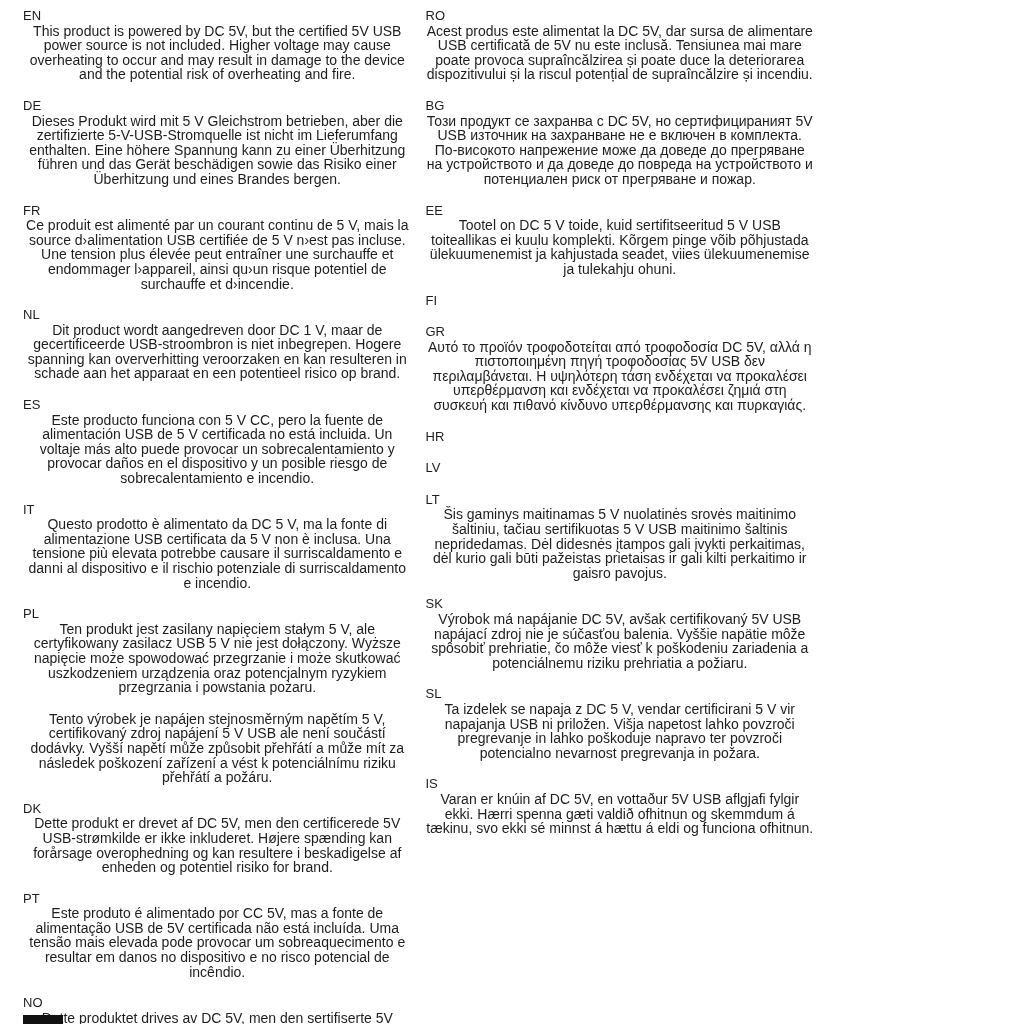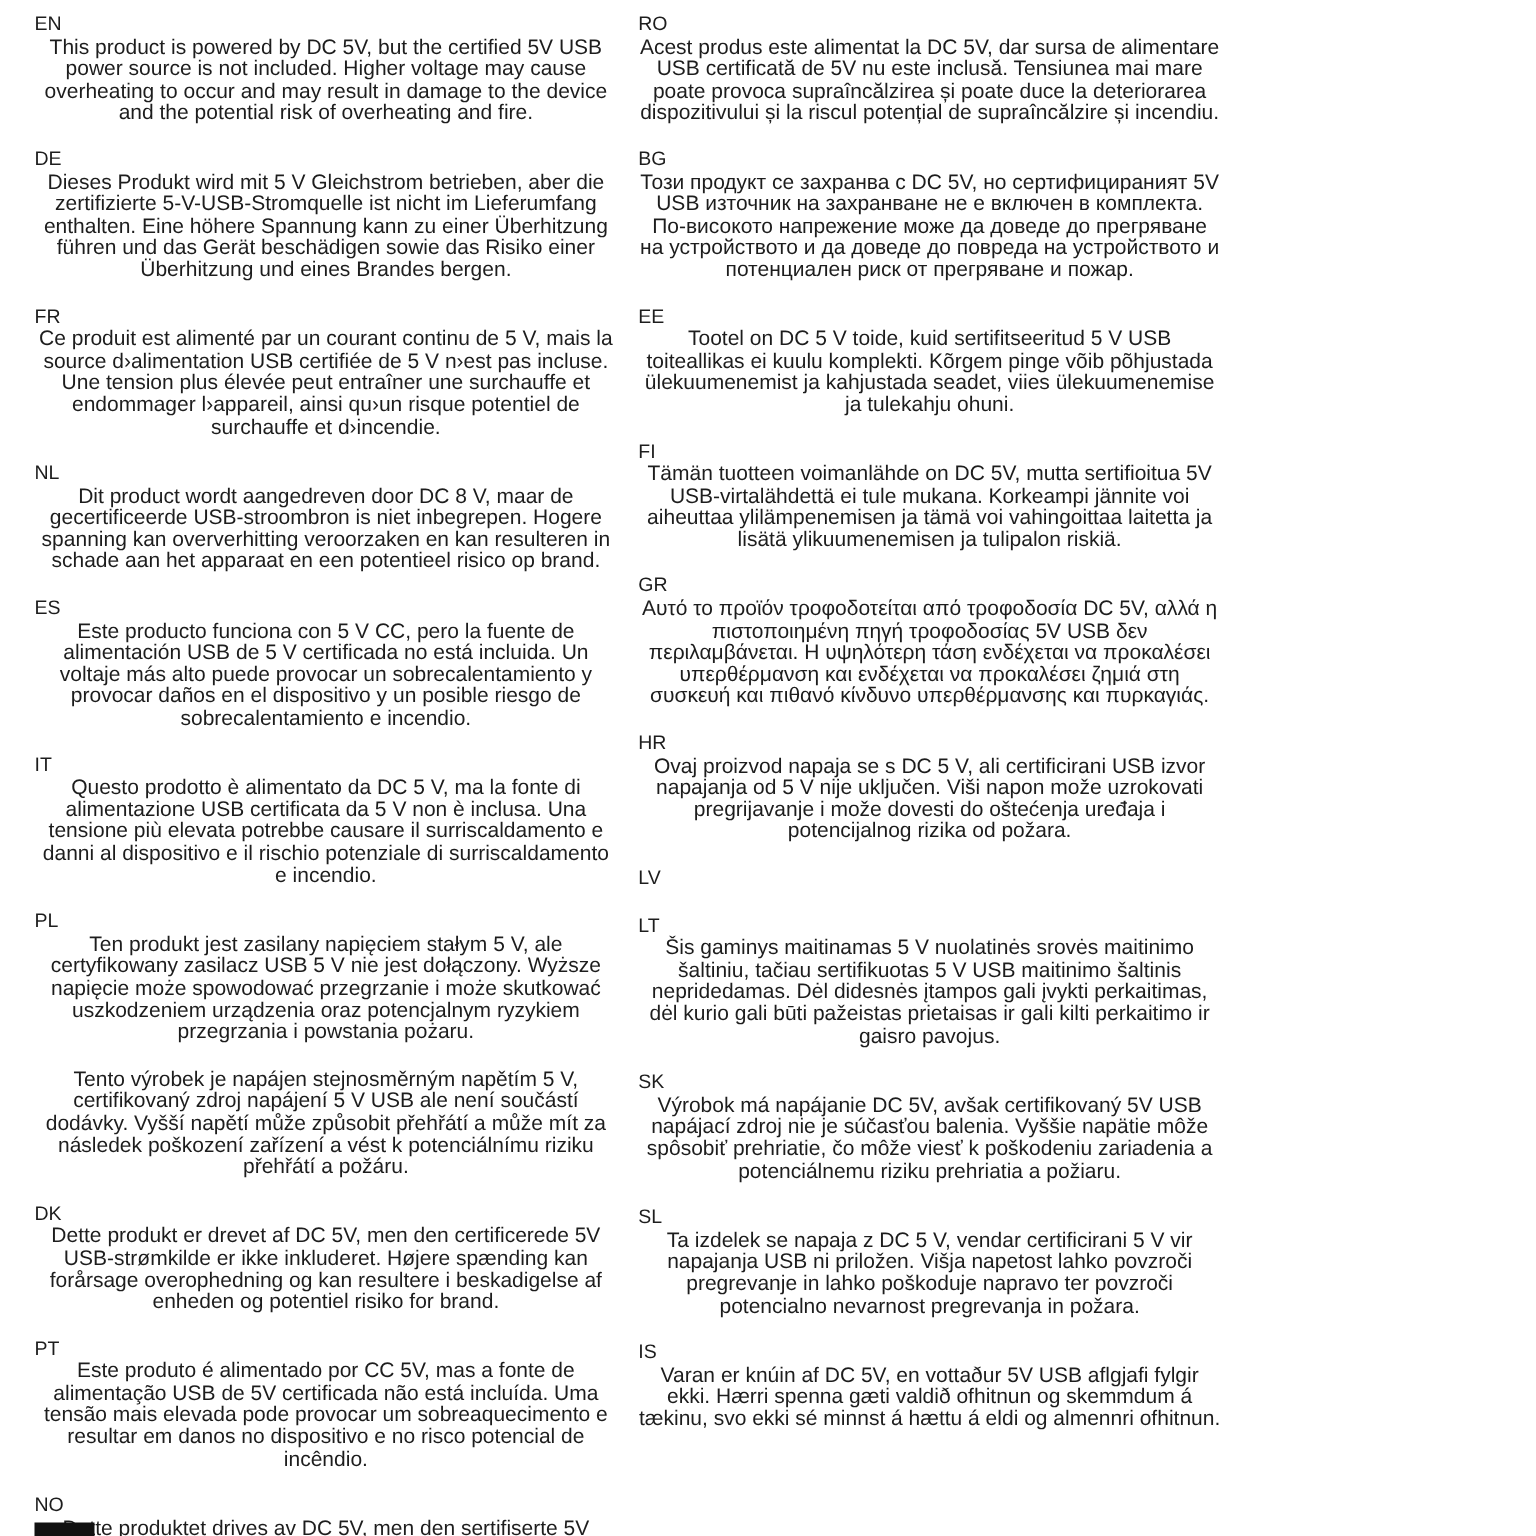--- a/index.html
+++ b/index.html
@@ -61,21 +61,21 @@
       <div class="section">
         <div class="lang-code">DE</div>
         <div class="lang-text">Dieses Produkt wird mit 5 V Gleichstrom betrieben, aber die zertifizierte 5-V-USB-Stromquelle ist nicht im Lieferumfang enthalten. Eine höhere Spannung kann zu einer Überhitzung führen und das Gerät beschädigen sowie das Risiko einer Überhitzung und eines Brandes bergen.</div>
       </div>
       <div class="section">
         <div class="lang-code">FR</div>
         <div class="lang-text">Ce produit est alimenté par un courant continu de 5 V, mais la source d›alimentation USB certifiée de 5 V n›est pas incluse. Une tension plus élevée peut entraîner une surchauffe et endommager l›appareil, ainsi qu›un risque potentiel de surchauffe et d›incendie.</div>
       </div>
       <div class="section">
         <div class="lang-code">NL</div>
-        <div class="lang-text">Dit product wordt aangedreven door DC 8 V, maar de gecertificeerde USB-stroombron is niet inbegrepen. Hogere spanning kan oververhitting veroorzaken en kan resulteren in schade aan het apparaat en een potentieel risico op brand.</div>
+        <div class="lang-text">Dit product wordt aangedreven door DC 1 V, maar de gecertificeerde USB-stroombron is niet inbegrepen. Hogere spanning kan oververhitting veroorzaken en kan resulteren in schade aan het apparaat en een potentieel risico op brand.</div>
       </div>
       <div class="section">
         <div class="lang-code">ES</div>
         <div class="lang-text">Este producto funciona con 5 V CC, pero la fuente de alimentación USB de 5 V certificada no está incluida. Un voltaje más alto puede provocar un sobrecalentamiento y provocar daños en el dispositivo y un posible riesgo de sobrecalentamiento e incendio.</div>
       </div>
       <div class="section">
         <div class="lang-code">IT</div>
         <div class="lang-text">Questo prodotto è alimentato da DC 5 V, ma la fonte di alimentazione USB certificata da 5 V non è inclusa. Una tensione più elevata potrebbe causare il surriscaldamento e danni al dispositivo e il rischio potenziale di surriscaldamento e incendio.</div>
       </div>
       <div class="section">
@@ -106,45 +106,43 @@
       <div class="section">
         <div class="lang-code">BG</div>
         <div class="lang-text">Този продукт се захранва с DC 5V, но сертифицираният 5V USB източник на захранване не е включен в комплекта. По-високото напрежение може да доведе до прегряване на устройството и да доведе до повреда на устройството и потенциален риск от прегряване и пожар.</div>
       </div>
       <div class="section">
         <div class="lang-code">EE</div>
         <div class="lang-text">Tootel on DC 5 V toide, kuid sertifitseeritud 5 V USB toiteallikas ei kuulu komplekti. Kõrgem pinge võib põhjustada ülekuumenemist ja kahjustada seadet, viies ülekuumenemise ja tulekahju ohuni.</div>
       </div>
       <div class="section">
         <div class="lang-code">FI</div>
-        <div class="lang-text">Tämän tuotteen voimanlähde on DC 5V, mutta sertifioitua 5V USB-virtalähdettä ei tule mukana. Korkeampi jännite voi aiheuttaa ylilämpenemisen ja tämä voi vahingoittaa laitetta ja lisätä ylikuumenemisen ja tulipalon riskiä.</div>
       </div>
       <div class="section">
         <div class="lang-code">GR</div>
         <div class="lang-text">Αυτό το προϊόν τροφοδοτείται από τροφοδοσία DC 5V, αλλά η πιστοποιημένη πηγή τροφοδοσίας 5V USB δεν περιλαμβάνεται. Η υψηλότερη τάση ενδέχεται να προκαλέσει υπερθέρμανση και ενδέχεται να προκαλέσει ζημιά στη συσκευή και πιθανό κίνδυνο υπερθέρμανσης και πυρκαγιάς.</div>
       </div>
       <div class="section">
         <div class="lang-code">HR</div>
-        <div class="lang-text">Ovaj proizvod napaja se s DC 5 V, ali certificirani USB izvor napajanja od 5 V nije uključen. Viši napon može uzrokovati pregrijavanje i može dovesti do oštećenja uređaja i potencijalnog rizika od požara.</div>
       </div>
       <div class="section">
         <div class="lang-code">LV</div>
       </div>
       <div class="section">
         <div class="lang-code">LT</div>
         <div class="lang-text">Šis gaminys maitinamas 5 V nuolatinės srovės maitinimo šaltiniu, tačiau sertifikuotas 5 V USB maitinimo šaltinis nepridedamas. Dėl didesnės įtampos gali įvykti perkaitimas, dėl kurio gali būti pažeistas prietaisas ir gali kilti perkaitimo ir gaisro pavojus.</div>
       </div>
       <div class="section">
         <div class="lang-code">SK</div>
         <div class="lang-text">Výrobok má napájanie DC 5V, avšak certifikovaný 5V USB napájací zdroj nie je súčasťou balenia. Vyššie napätie môže spôsobiť prehriatie, čo môže viesť k poškodeniu zariadenia a potenciálnemu riziku prehriatia a požiaru.</div>
       </div>
       <div class="section">
         <div class="lang-code">SL</div>
         <div class="lang-text">Ta izdelek se napaja z DC 5 V, vendar certificirani 5 V vir napajanja USB ni priložen. Višja napetost lahko povzroči pregrevanje in lahko poškoduje napravo ter povzroči potencialno nevarnost pregrevanja in požara.</div>
       </div>
       <div class="section">
         <div class="lang-code">IS</div>
-        <div class="lang-text">Varan er knúin af DC 5V, en vottaður 5V USB aflgjafi fylgir ekki. Hærri spenna gæti valdið ofhitnun og skemmdum á tækinu, svo ekki sé minnst á hættu á eldi og almennri ofhitnun.</div>
+        <div class="lang-text">Varan er knúin af DC 5V, en vottaður 5V USB aflgjafi fylgir ekki. Hærri spenna gæti valdið ofhitnun og skemmdum á tækinu, svo ekki sé minnst á hættu á eldi og funciona ofhitnun.</div>
       </div>
     </div>
 </div>
 
 <div class="crop-mark"></div>
 
 </body></html>

